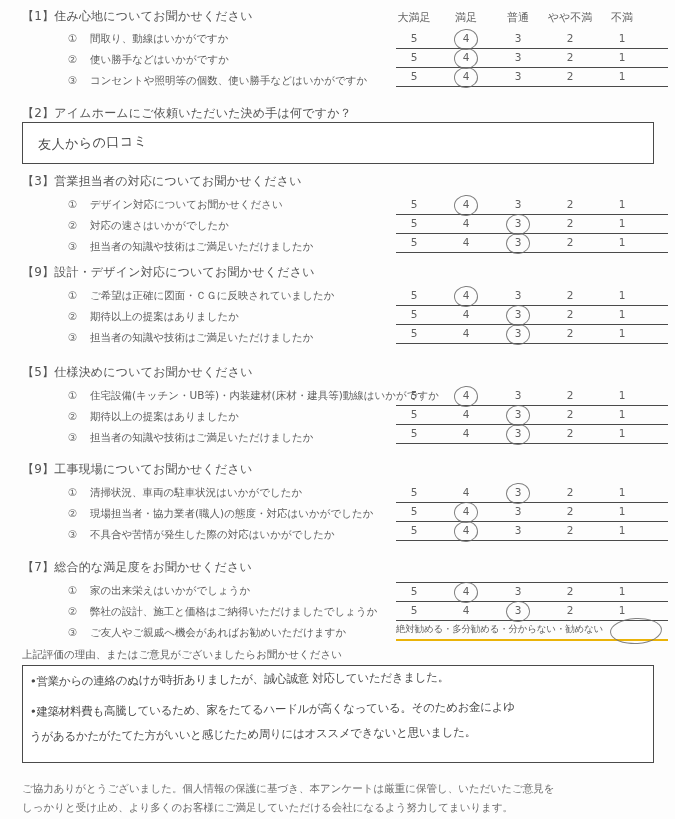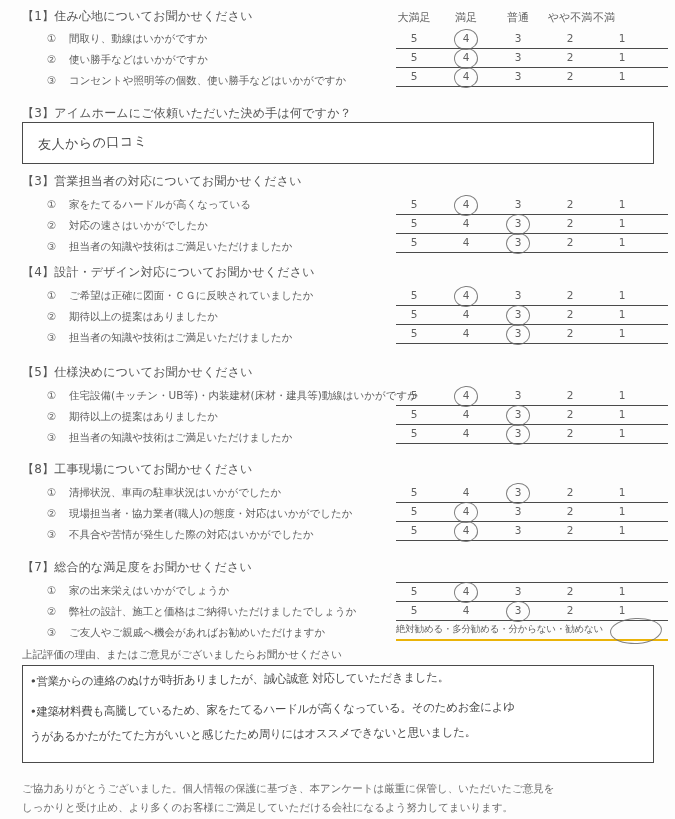--- a/index.html
+++ b/index.html
@@ -25,21 +25,21 @@
   
   .sec-head {
     position: absolute;
     font-size: 12px;
     letter-spacing: 0.2px;
     color: #555;
     white-space: nowrap;
   }
   .q-row {
     position: absolute;
-    left: 47px;
+    left: 68px;
     font-size: 10.5px;
     color: #5c5c5c;
     white-space: nowrap;
   }
   .q-num {
     display: inline-block;
     width: 22px;
     color: #6a6a6a;
   }
 
@@ -170,21 +170,21 @@
 </head>
 <body>
 
 <div class="page">
 
   <div class="scale-head">
     <span style="left:18px">大満足</span>
     <span style="left:70px">満足</span>
     <span style="left:122px">普通</span>
     <span style="left:174px">やや不満</span>
-    <span style="left:208px">不満</span>
+    <span style="left:226px">不満</span>
   </div>
 
   <div class="sec-head" style="top:8px;left:22px">【1】住み心地についてお聞かせください</div>
   <div class="q-row" style="top:32px"><span class="q-num">①</span><span>間取り、動線はいかがですか</span></div>
   <div class="q-row" style="top:53px"><span class="q-num">②</span><span>使い勝手などはいかがですか</span></div>
   <div class="q-row" style="top:74px"><span class="q-num">③</span><span>コンセントや照明等の個数、使い勝手などはいかがですか</span></div>
   <div class="rate-block" style="top:30px">
     <div class="rate-row">
       <span class="val c0">5</span>
         <span class="val c1">4</span>
@@ -204,26 +204,26 @@
     <div class="rate-row">
       <span class="val c0">5</span>
         <span class="val c1">4</span>
         <span class="val c2">3</span>
         <span class="val c3">2</span>
         <span class="val c4">1</span>
       <span class="circle-mark c1"></span>
     </div>
   </div>
 
-  <div class="sec-head" style="top:105px;left:22px">【3】アイムホームにご依頼いただいた決め手は何ですか？</div>
+  <div class="sec-head" style="top:105px;left:22px">【2】アイムホームにご依頼いただいた決め手は何ですか？</div>
   <div class="answer-box" style="top:122px;left:22px;width:630px;height:40px;"></div>
   <div class="hand-short" style="top:134px;left:38px">友人からの口コミ</div>
 
   <div class="sec-head" style="top:173px;left:22px">【3】営業担当者の対応についてお聞かせください</div>
-  <div class="q-row" style="top:198px"><span class="q-num">①</span><span>家をたてるハードルが高くなっている</span></div>
+  <div class="q-row" style="top:198px"><span class="q-num">①</span><span>デザイン対応についてお聞かせください</span></div>
   <div class="q-row" style="top:219px"><span class="q-num">②</span><span>対応の速さはいかがでしたか</span></div>
   <div class="q-row" style="top:240px"><span class="q-num">③</span><span>担当者の知識や技術はご満足いただけましたか</span></div>
   <div class="rate-block" style="top:196px">
     <div class="rate-row">
       <span class="val c0">5</span>
         <span class="val c1">4</span>
         <span class="val c2">3</span>
         <span class="val c3">2</span>
         <span class="val c4">1</span>
       <span class="circle-mark c1"></span>
@@ -239,21 +239,21 @@
     <div class="rate-row">
       <span class="val c0">5</span>
         <span class="val c1">4</span>
         <span class="val c2">3</span>
         <span class="val c3">2</span>
         <span class="val c4">1</span>
       <span class="circle-mark c2"></span>
     </div>
   </div>
 
-  <div class="sec-head" style="top:264px;left:22px">【4】設計・デザイン対応についてお聞かせください</div>
+  <div class="sec-head" style="top:264px;left:22px">【9】設計・デザイン対応についてお聞かせください</div>
   <div class="q-row" style="top:289px"><span class="q-num">①</span><span>ご希望は正確に図面・ＣＧに反映されていましたか</span></div>
   <div class="q-row" style="top:310px"><span class="q-num">②</span><span>期待以上の提案はありましたか</span></div>
   <div class="q-row" style="top:331px"><span class="q-num">③</span><span>担当者の知識や技術はご満足いただけましたか</span></div>
   <div class="rate-block" style="top:287px">
     <div class="rate-row">
       <span class="val c0">5</span>
         <span class="val c1">4</span>
         <span class="val c2">3</span>
         <span class="val c3">2</span>
         <span class="val c4">1</span>
@@ -301,21 +301,21 @@
     <div class="rate-row">
       <span class="val c0">5</span>
         <span class="val c1">4</span>
         <span class="val c2">3</span>
         <span class="val c3">2</span>
         <span class="val c4">1</span>
       <span class="circle-mark c2"></span>
     </div>
   </div>
 
-  <div class="sec-head" style="top:461px;left:22px">【8】工事現場についてお聞かせください</div>
+  <div class="sec-head" style="top:461px;left:22px">【9】工事現場についてお聞かせください</div>
   <div class="q-row" style="top:507px"><span class="q-num">②</span><span>現場担当者・協力業者(職人)の態度・対応はいかがでしたか</span></div>
   <div class="q-row" style="top:486px"><span class="q-num">①</span><span>清掃状況、車両の駐車状況はいかがでしたか</span></div>
   <div class="q-row" style="top:528px"><span class="q-num">③</span><span>不具合や苦情が発生した際の対応はいかがでしたか</span></div>
   <div class="rate-block" style="top:484px">
     <div class="rate-row">
       <span class="val c0">5</span>
         <span class="val c1">4</span>
         <span class="val c2">3</span>
         <span class="val c3">2</span>
         <span class="val c4">1</span>

